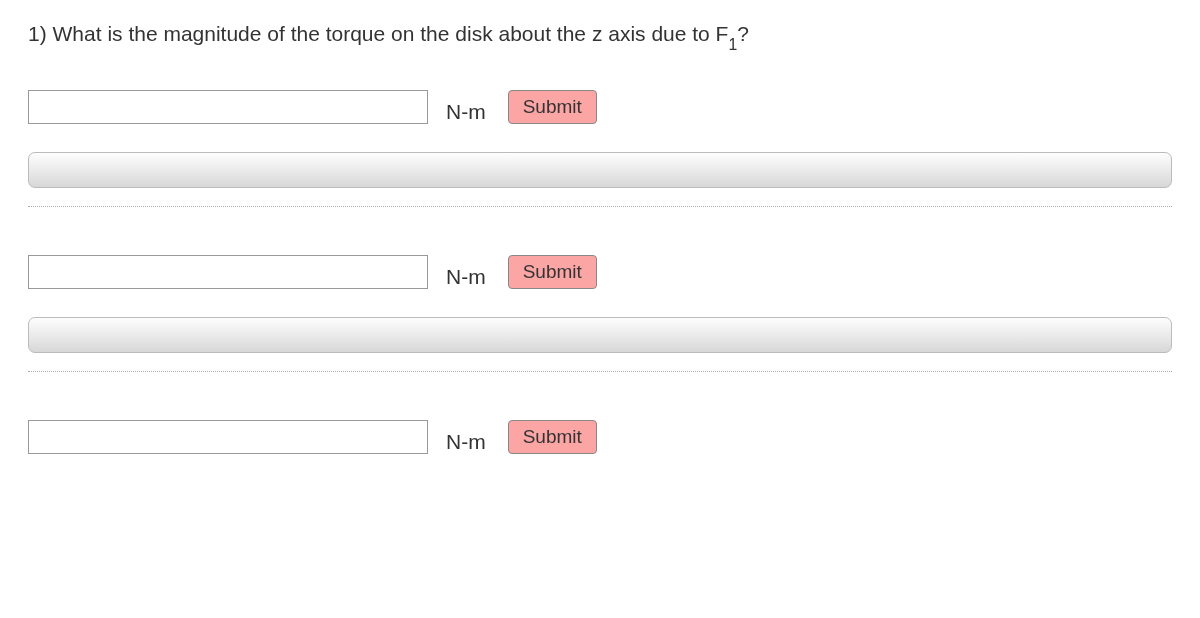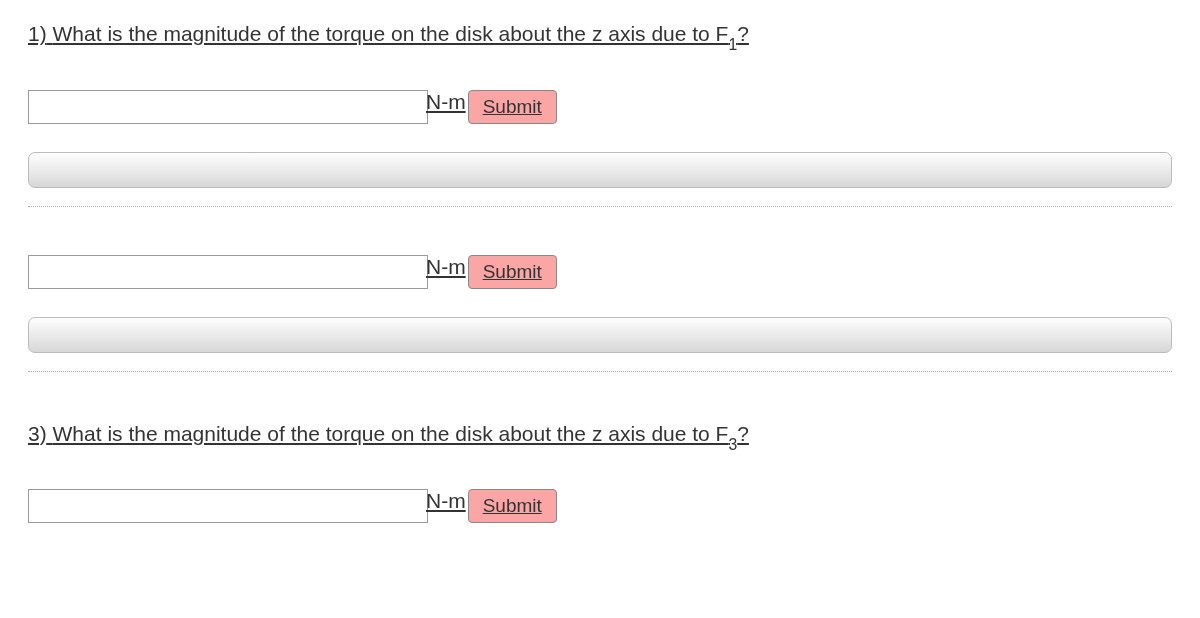--- a/index.html
+++ b/index.html
@@ -10,40 +10,39 @@
     body {
       font-family: Arial, Helvetica, sans-serif;
       font-size: 21px;
       color: #333;
       background: #fff;
       padding: 0;
     }
     .container {
       width: 1200px;
       padding: 20px 28px 0 28px;
-      text-decoration: underline;
     }
     .question-block {
       margin-bottom: 0;
     }
     .question-text {
       font-size: 21px;
       color: #333;
       margin-bottom: 38px;
       line-height: 1.3;
     }
     .question-text sub {
       font-size: 0.75em;
       position: relative;
       bottom: -0.25em;
     }
     .answer-row {
       display: flex;
-      align-items: flex-start;
-      gap: 0;
+      align-items: flex-end;
+      gap: 20px;
       margin-bottom: 28px;
       margin-top: 8px;
     }
     .answer-input {
       width: 400px;
       height: 34px;
       border: 1px solid #999;
       padding: 4px 8px;
       font-size: 18px;
       background: #fff;
@@ -103,24 +102,20 @@
     <div class="answer-row">
       <input type="text" class="answer-input" style="">
       <span class="unit-label">N-m</span>
       <button class="submit-btn">Submit</button>
     </div>
     <div class="feedback-bar"></div>
     <hr class="divider">
   </div>
 
   <div class="question-block">
-    <div class="question-text">
-      <span>3)</span>
-      <span>What is the magnitude of the torque on the disk about the z axis due to F</span><sub>3</sub><span>?</span>
-    </div>
     <div class="answer-row">
       <input type="text" class="answer-input" style="">
       <span class="unit-label">N-m</span>
       <button class="submit-btn">Submit</button>
     </div>
   </div>
 
 </div>
 
 </body></html>

